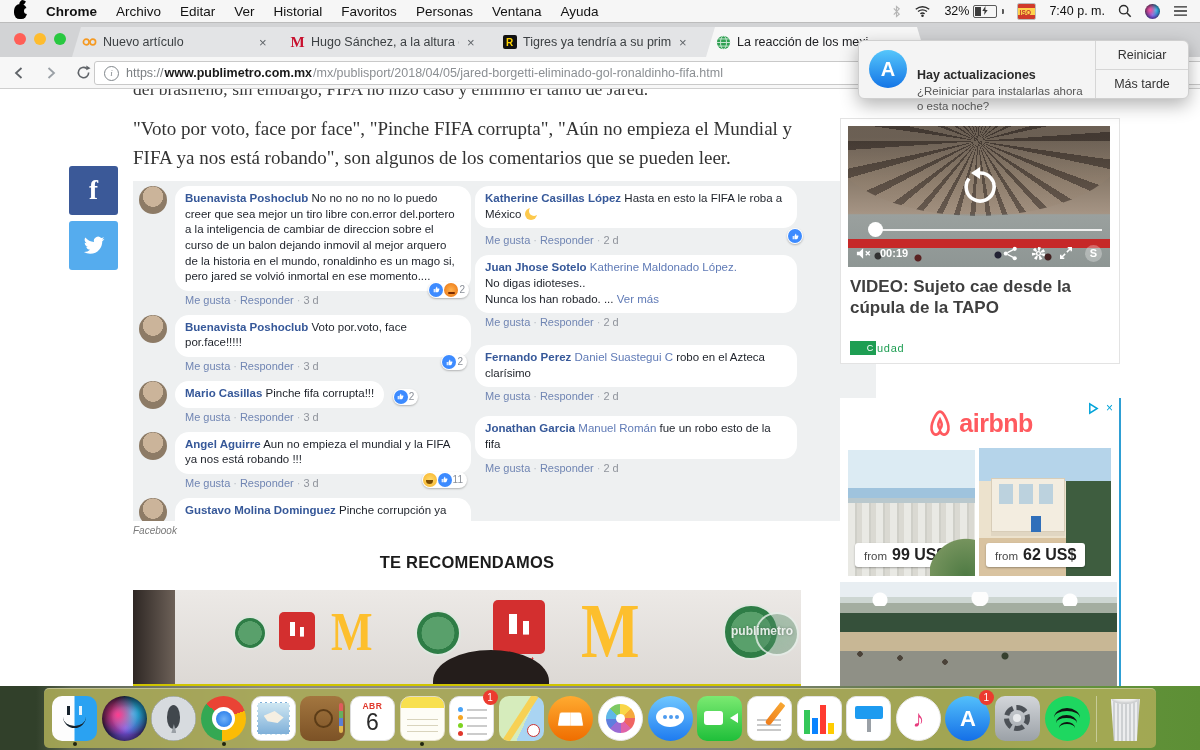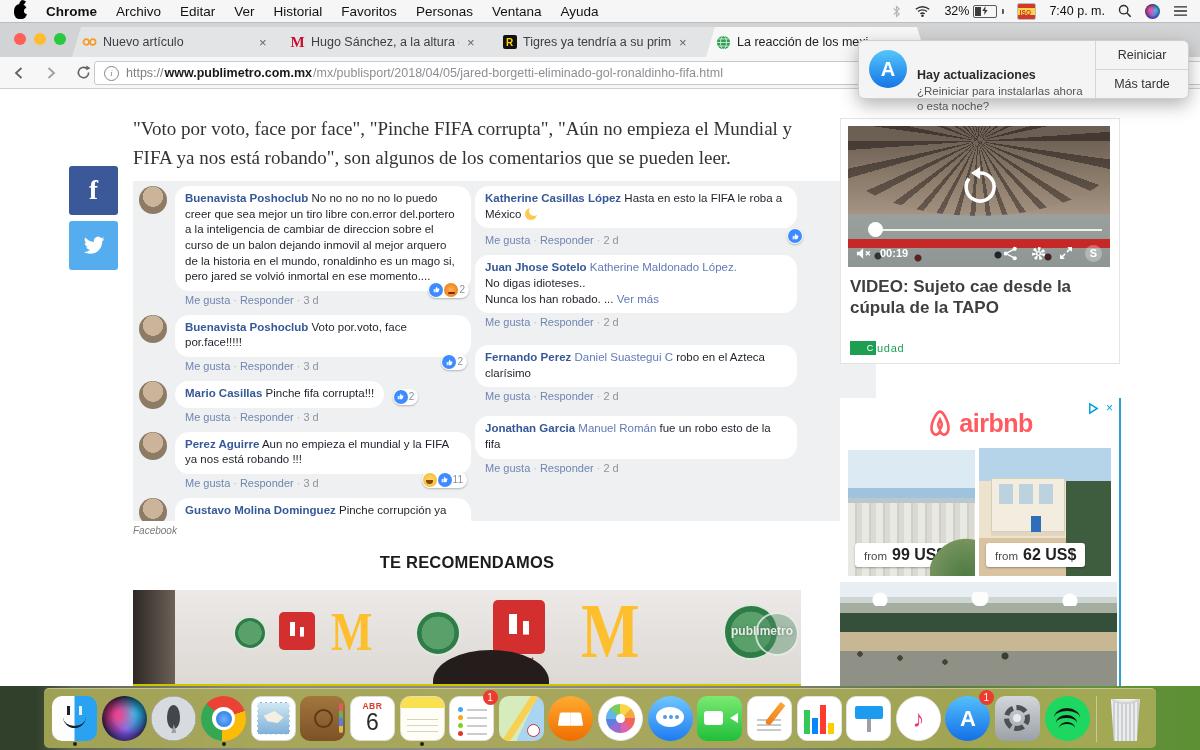--- a/index.html
+++ b/index.html
@@ -262,20 +262,21 @@
   .ic-trash::before{content:"";position:absolute;left:3px;top:-4px;width:26px;height:9px;background:#f4f4f2;border-radius:50% 40% 45% 50%;box-shadow:inset 0 -2px 3px #c5c7c9;}
 
   svg{display:block;}
 </style>
 </head>
 <body>
 
 <div class="screen">
 
   <div class="page">
+    <div class="clipline">del brasileño; sin embargo, FIFA no hizo caso y eliminó el tanto de Jared.</div>
     <div class="para">"Voto por voto, face por face", "Pinche FIFA corrupta", "Aún no empieza el Mundial y FIFA ya nos está robando", son algunos de los comentarios que se pueden leer.</div>
 
     <div class="share-fb">
         <span>f</span>
       </div>
     <div class="share-tw">
       <svg width="24" height="22" viewBox="0 0 16 14">
           <path fill="#fff" d="M15 2.1c-.5.2-1 .4-1.6.5.6-.4 1-1 1.2-1.6-.5.3-1.1.6-1.8.7A2.8 2.8 0 0 0 8 4.3 8 8 0 0 1 2.2 1.4a2.8 2.8 0 0 0 .9 3.7c-.5 0-.9-.1-1.3-.3 0 1.3 1 2.5 2.2 2.7-.4.1-.8.1-1.2 0a2.8 2.8 0 0 0 2.6 2A5.7 5.7 0 0 1 1.2 11a8 8 0 0 0 4.3 1.2c5.2 0 8-4.3 8-8v-.4c.5-.4 1-.9 1.5-1.7z"></path>
         </svg>
     </div>
@@ -344,21 +345,21 @@
             <div class="fbmeta">
               <span class="lk">Me gusta</span><span class="sep">·</span><span class="lk">Responder</span><span class="sep">·</span><span>3 d</span>
             </div>
           </div>
         </div>
 
         <div class="fbc">
           <span class="avatar"></span>
           <div class="fbc-body">
             <div class="bubble">
-              <span class="fbname">Perez Aguirre</span>
+              <span class="fbname">Angel Aguirre</span>
               <span>Aun no empieza el mundial y la FIFA ya nos está robando !!!</span>
               <span class="rxpill" style="right:4px;bottom:-14px;">
                 <i class="rxc rx-haha"></i>
                 <i class="rxc rx-like">
                     <svg width="9" height="9" viewBox="0 0 16 16">
                       <path fill="#fff" d="M3 7h2v6H3zM6 13V7.5L8.2 3c.9 0 1.4.7 1.2 1.6L9 6h3.2c.8 0 1.3.8 1 1.5l-1.6 4.6c-.2.5-.7.9-1.3.9H6z"></path>
                     </svg>
                   </i>
                 <em style="font-style:normal">11</em>
               </span>

